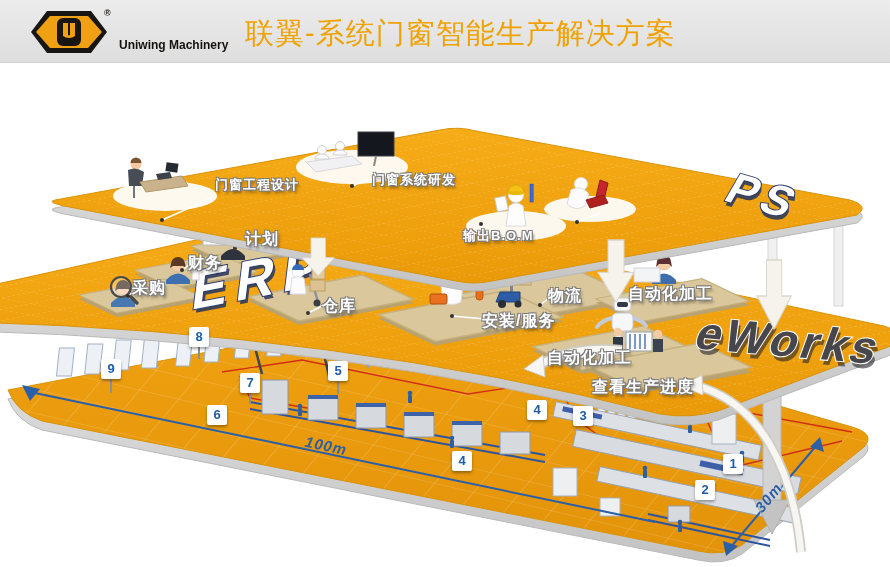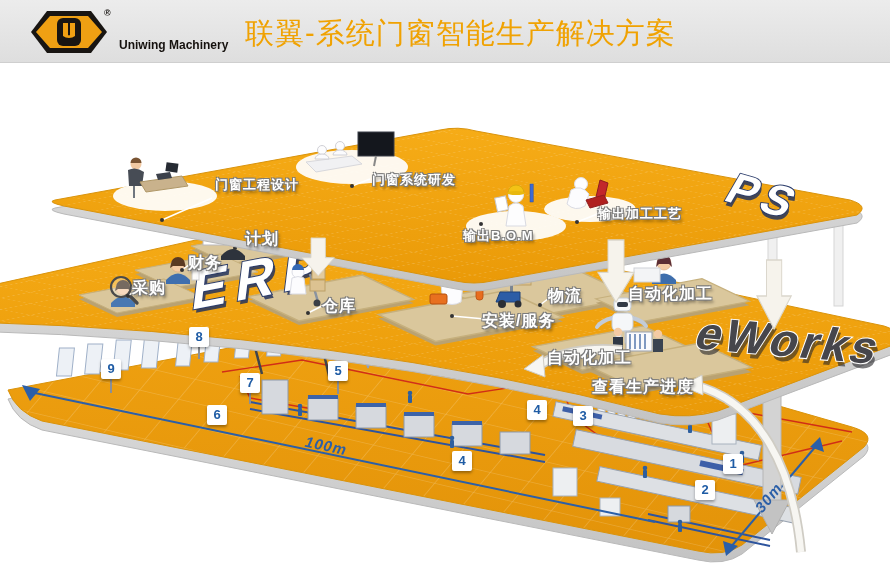--- a/index.html
+++ b/index.html
@@ -440,21 +440,20 @@
       <path d="M35,16 h5 v12 a1.5,1.5 0 0 0 2,0 v-12 h5 v13 a8.5,6.5 0 0 1 -12,0 z" fill="#EFA013"></path>
       <text x="76" y="9" font-size="9" fill="#181512">®</text>
     </svg>
     <div id="brand-en">Uniwing Machinery</div>
     <div id="title">联翼-系统门窗智能生产解决方案</div>
   </div>
 
   <div class="lbl big" style="left:215px;top:176px">门窗工程设计</div>
   <div class="lbl big" style="left:372px;top:171px">门窗系统研发</div>
   <div class="lbl big" style="left:463px;top:227px">输出B.O.M</div>
-  <div class="lbl big" style="left:598px;top:205px">输出加工工艺</div>
   <div class="lbl" style="left:245px;top:229px">计划</div>
   <div class="lbl" style="left:188px;top:253px">财务</div>
   <div class="lbl" style="left:132px;top:278px">采购</div>
   <div class="lbl" style="left:322px;top:296px">仓库</div>
   <div class="lbl" style="left:548px;top:286px">物流</div>
   <div class="lbl" style="left:482px;top:311px">安装/服务</div>
   <div class="lbl" style="left:628px;top:284px">自动化加工</div>
   <div class="lbl" style="left:547px;top:348px">自动化加工</div>
   <div class="lbl" style="left:592px;top:377px">查看生产进度</div>
 

